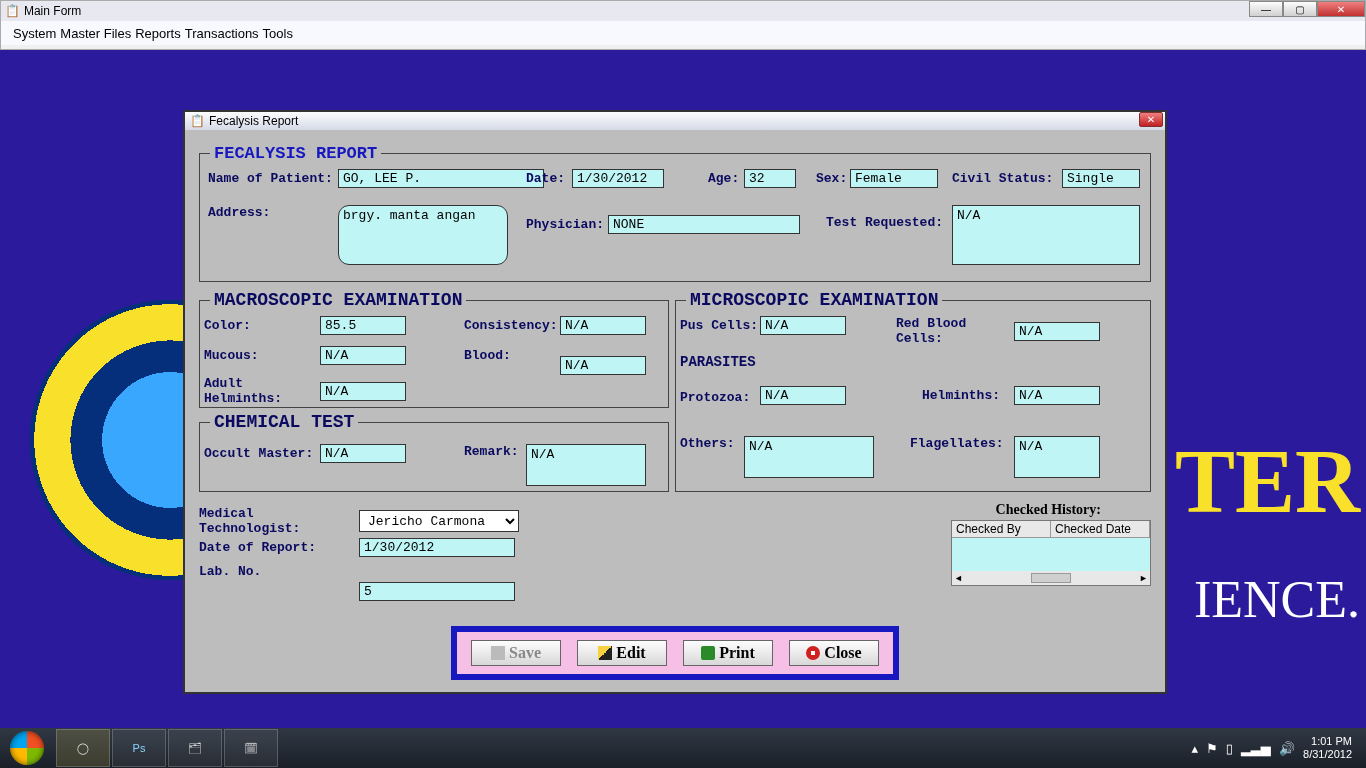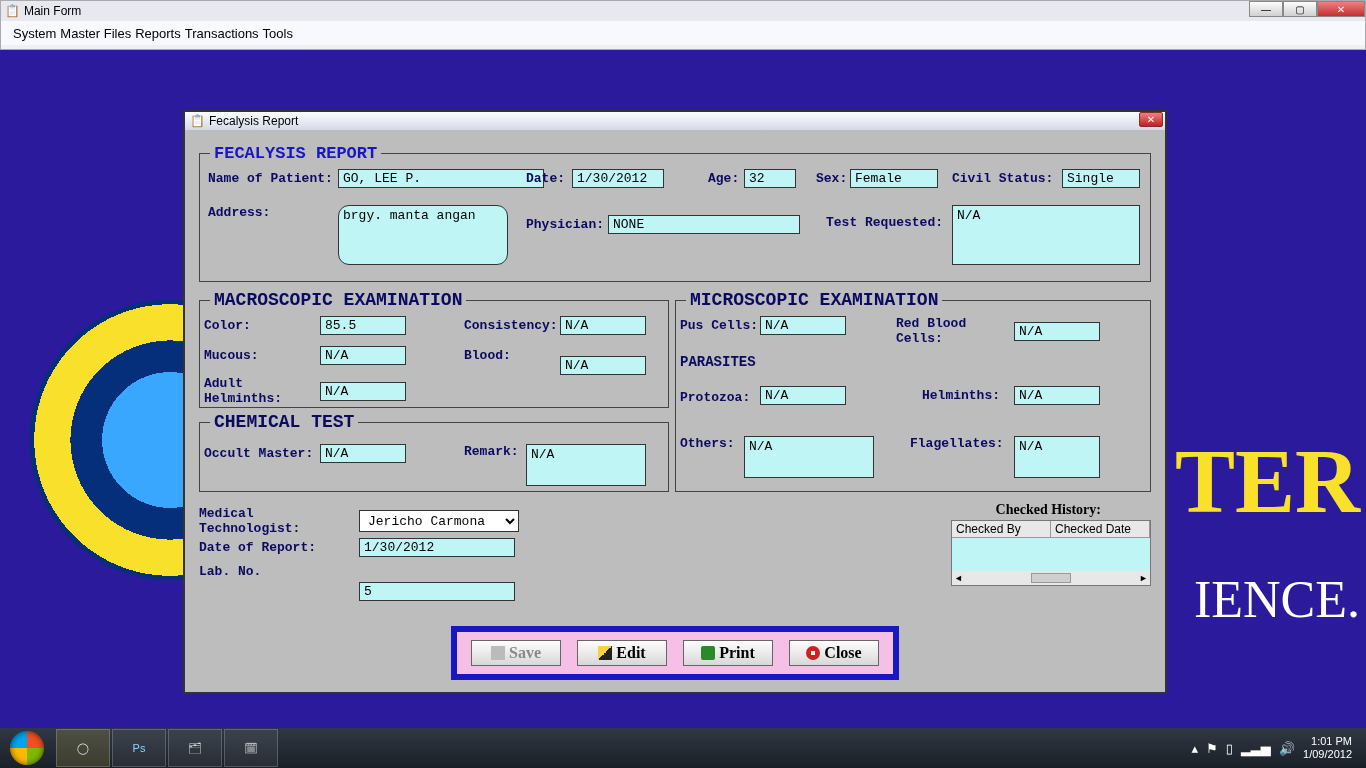--- a/index.html
+++ b/index.html
@@ -286,16 +286,16 @@
   <div class="task">🗂</div>
   <div class="task">🗓</div>
   <div class="tray">
     <span class="glyph">▴</span>
     <span class="glyph">⚑</span>
     <span class="glyph">▯</span>
     <span class="glyph">▂▃▅</span>
     <span class="glyph">🔊</span>
     <div class="clock">
       <div>1:01 PM</div>
-      <div>1/09/2012</div>
+      <div>8/31/2012</div>
     </div>
   </div>
 </div>
 
 </body></html>

